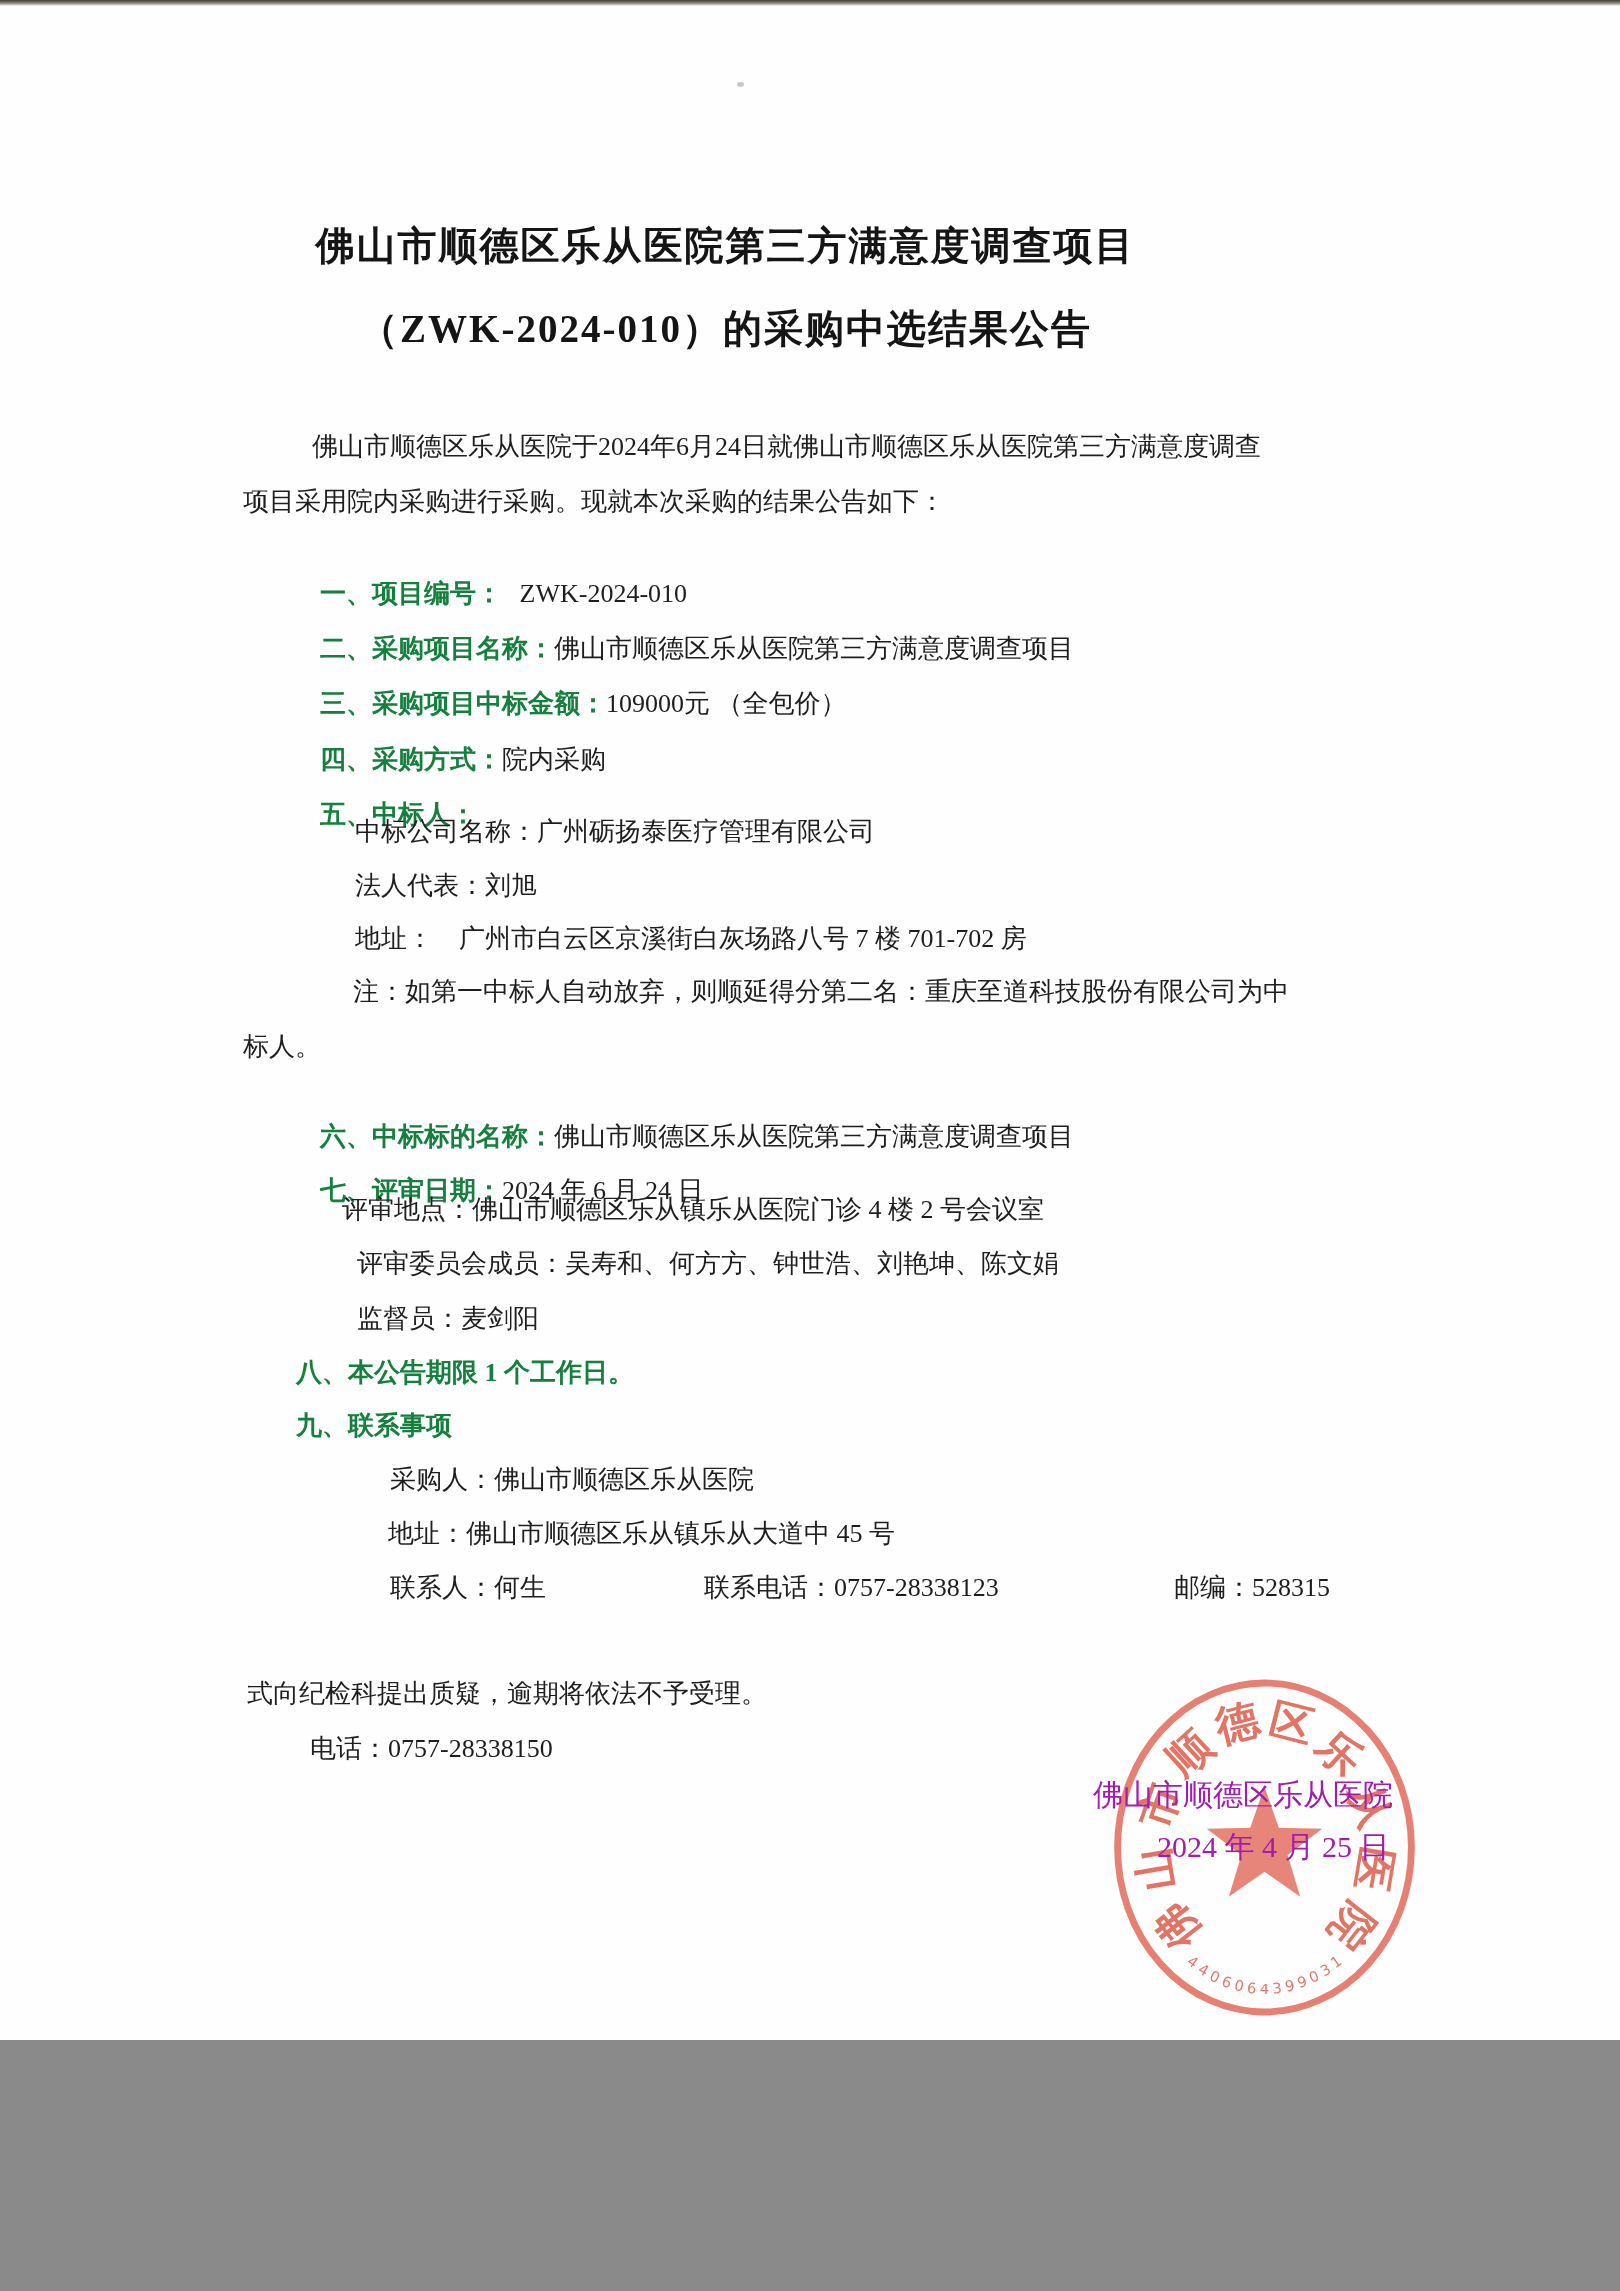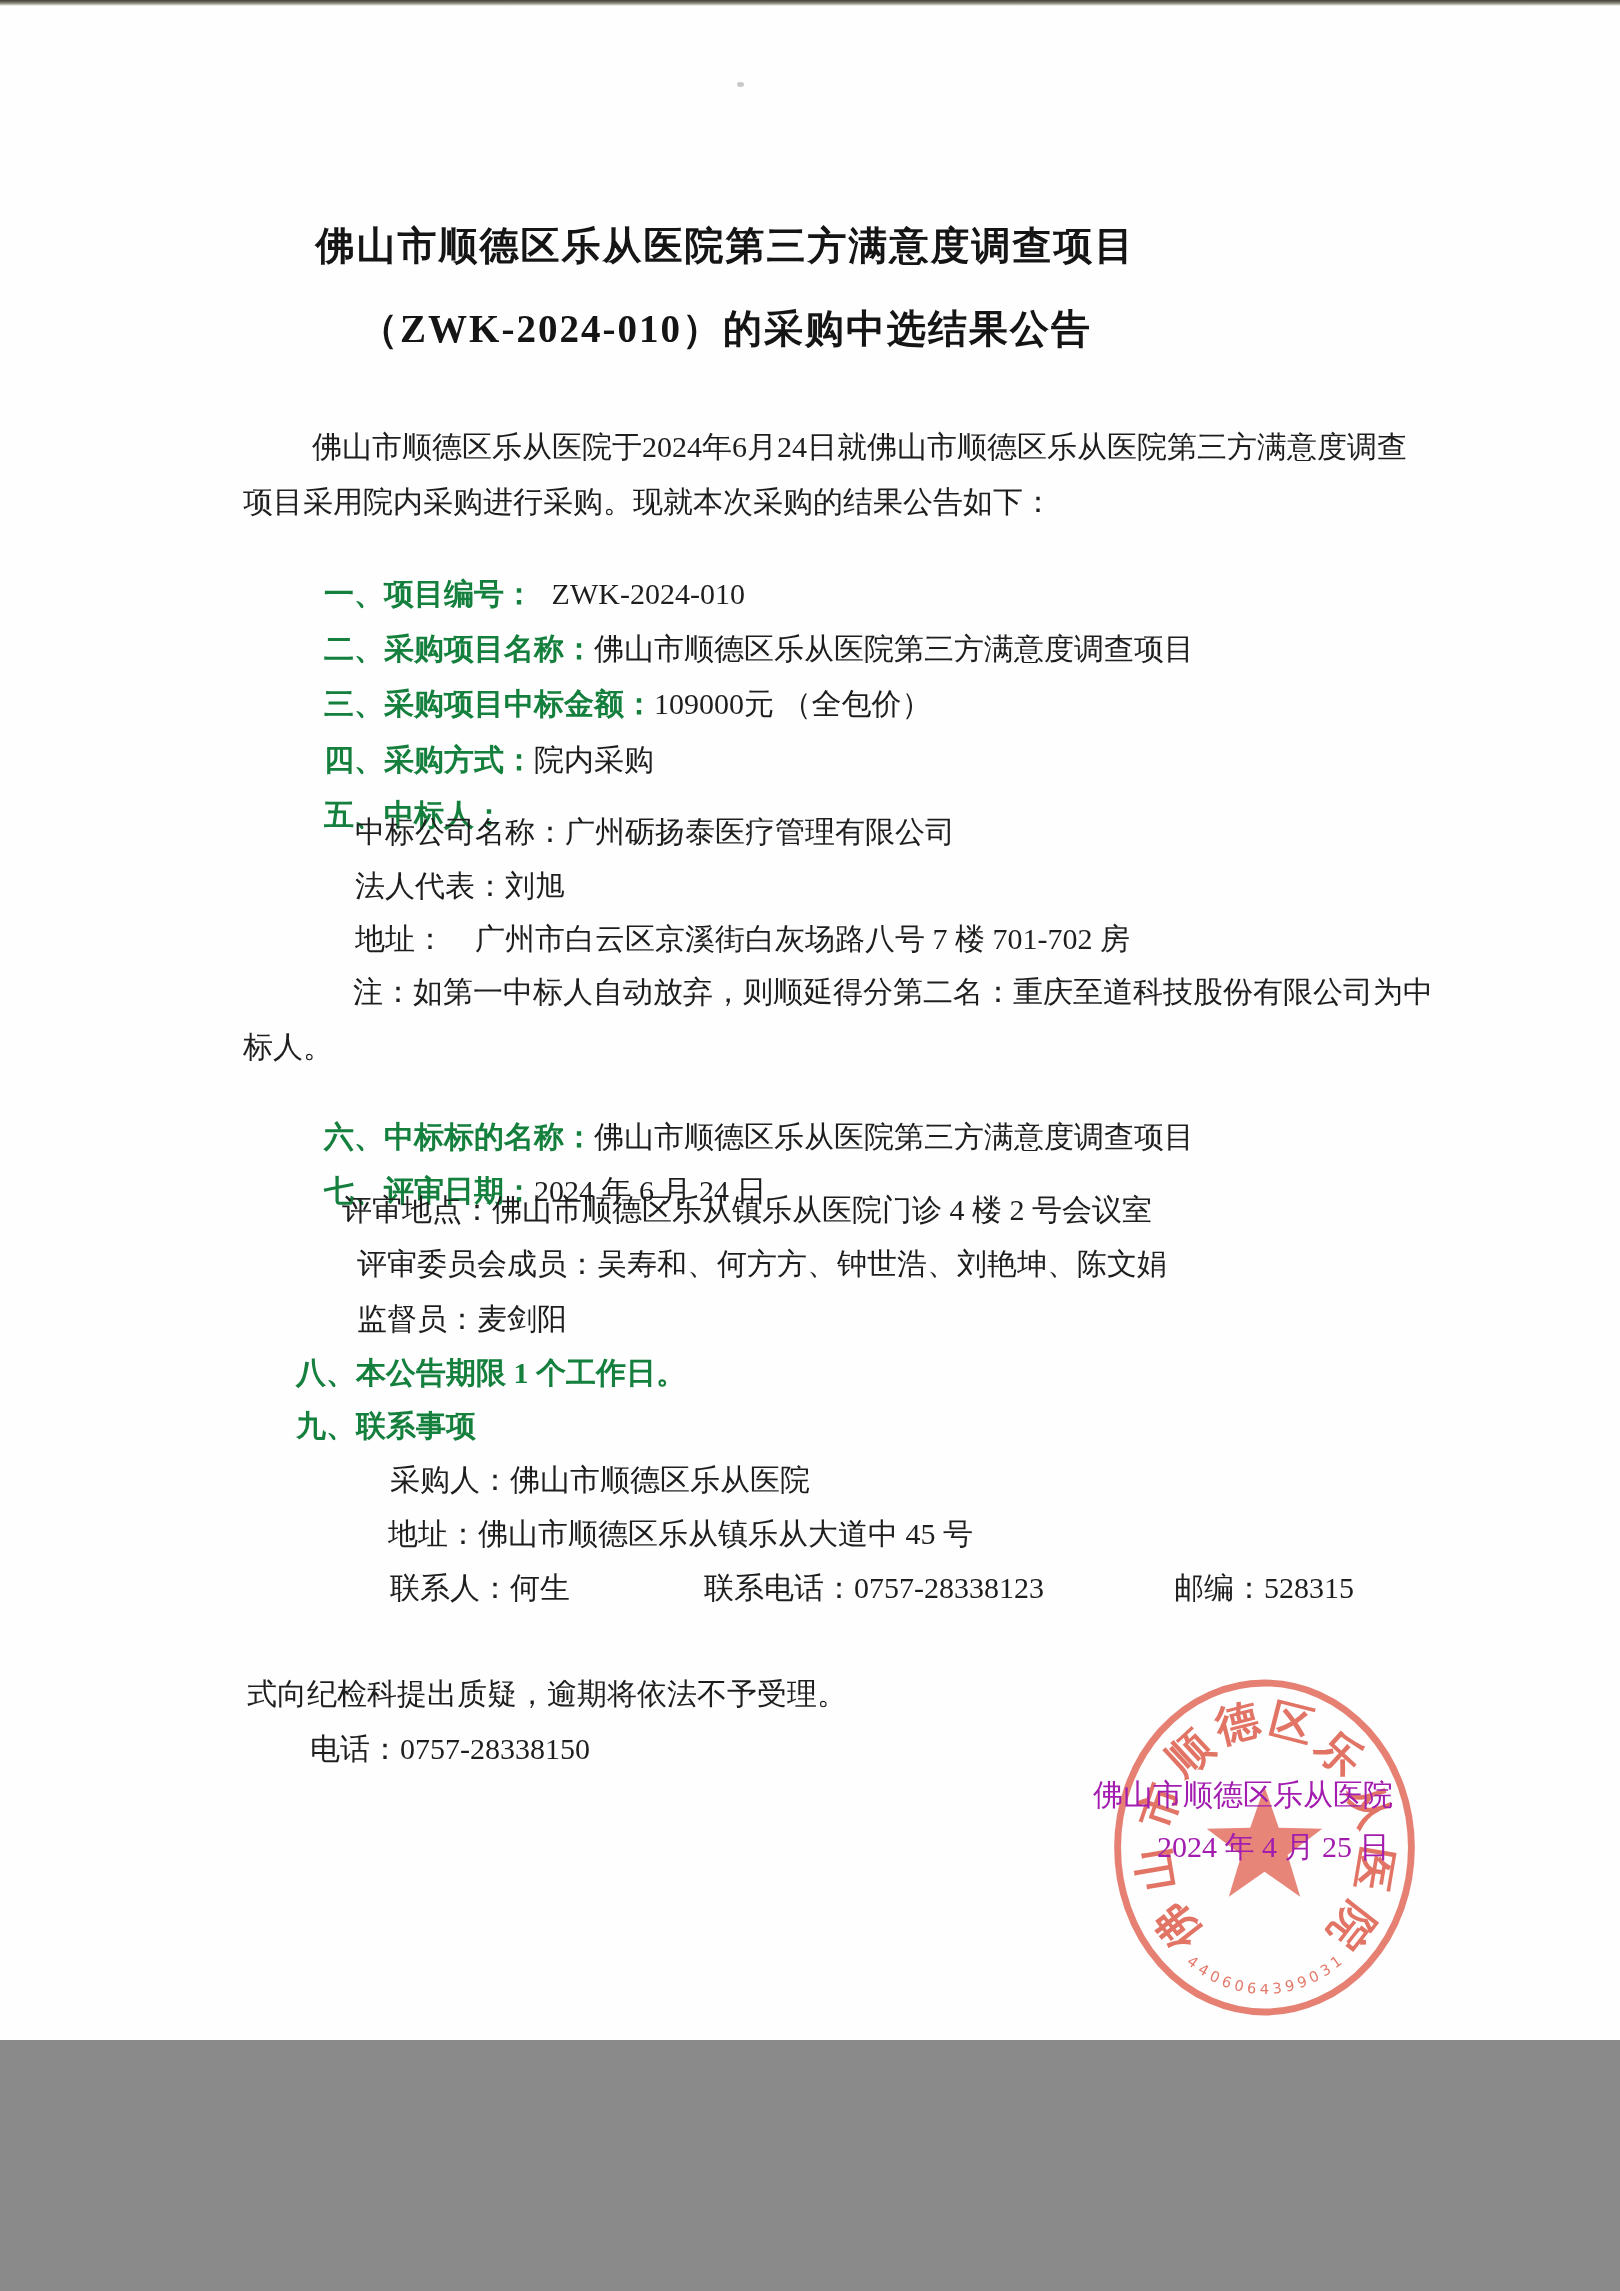--- a/index.html
+++ b/index.html
@@ -18,21 +18,21 @@
   .speck{
     position:absolute;width:6.9px;height:4.9px;border-radius:50%;
     background:#9a9a9a;opacity:.55;
   }
   .title{
     position:absolute;left:167px;width:1117px;text-align:center;
     font-size:39px;font-weight:bold;letter-spacing:2px;
     line-height:45px;white-space:pre;color:#151515;
   }
   .line{
-    position:absolute;font-size:30px;line-height:36px;
+    position:absolute;font-size:26px;line-height:36px;
     white-space:pre;color:#1e1e1e;
   }
   .b{font-weight:bold;color:#15803d;}
   .gap1{margin-left:17.6px;text-align:right;}
   .contact-span{position:absolute;top:0;white-space:pre;}
   .seal-wrap{position:absolute;left:1098px;top:1666px;width:333px;height:363px;}
   .sig{
     position:absolute;font-size:30px;line-height:36px;white-space:pre;
     color:#a21caf;z-index:5;
   }

